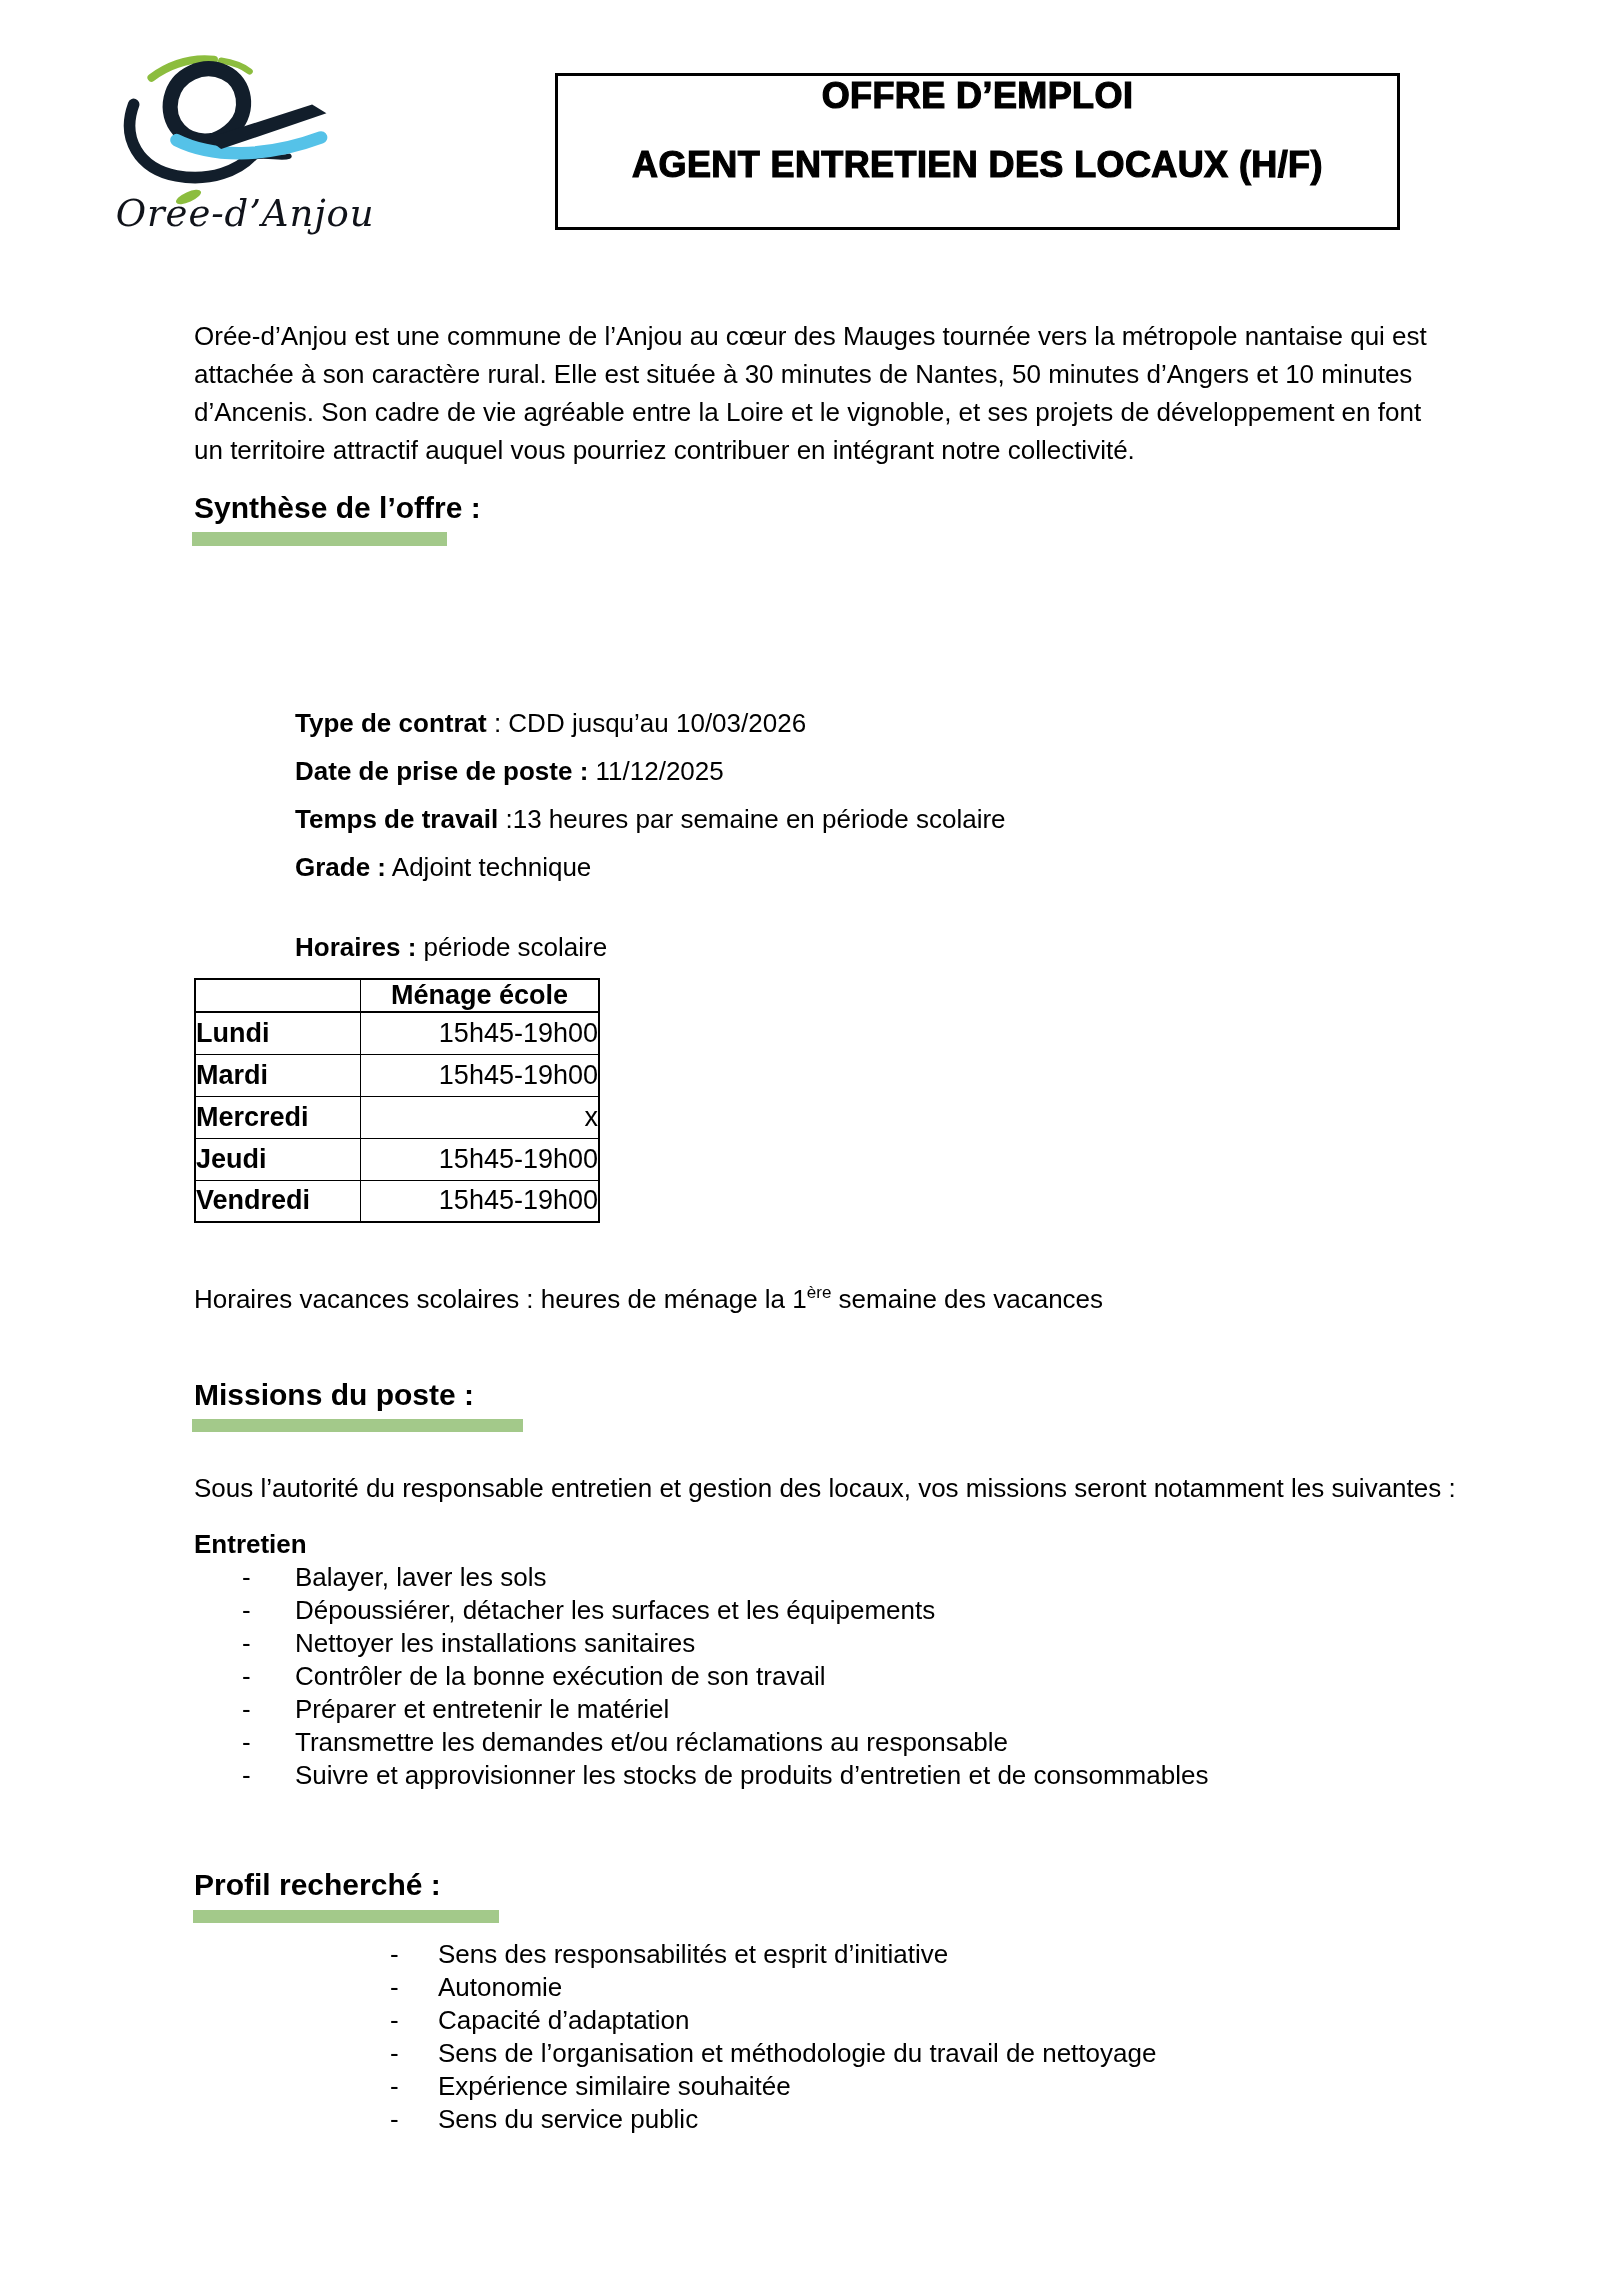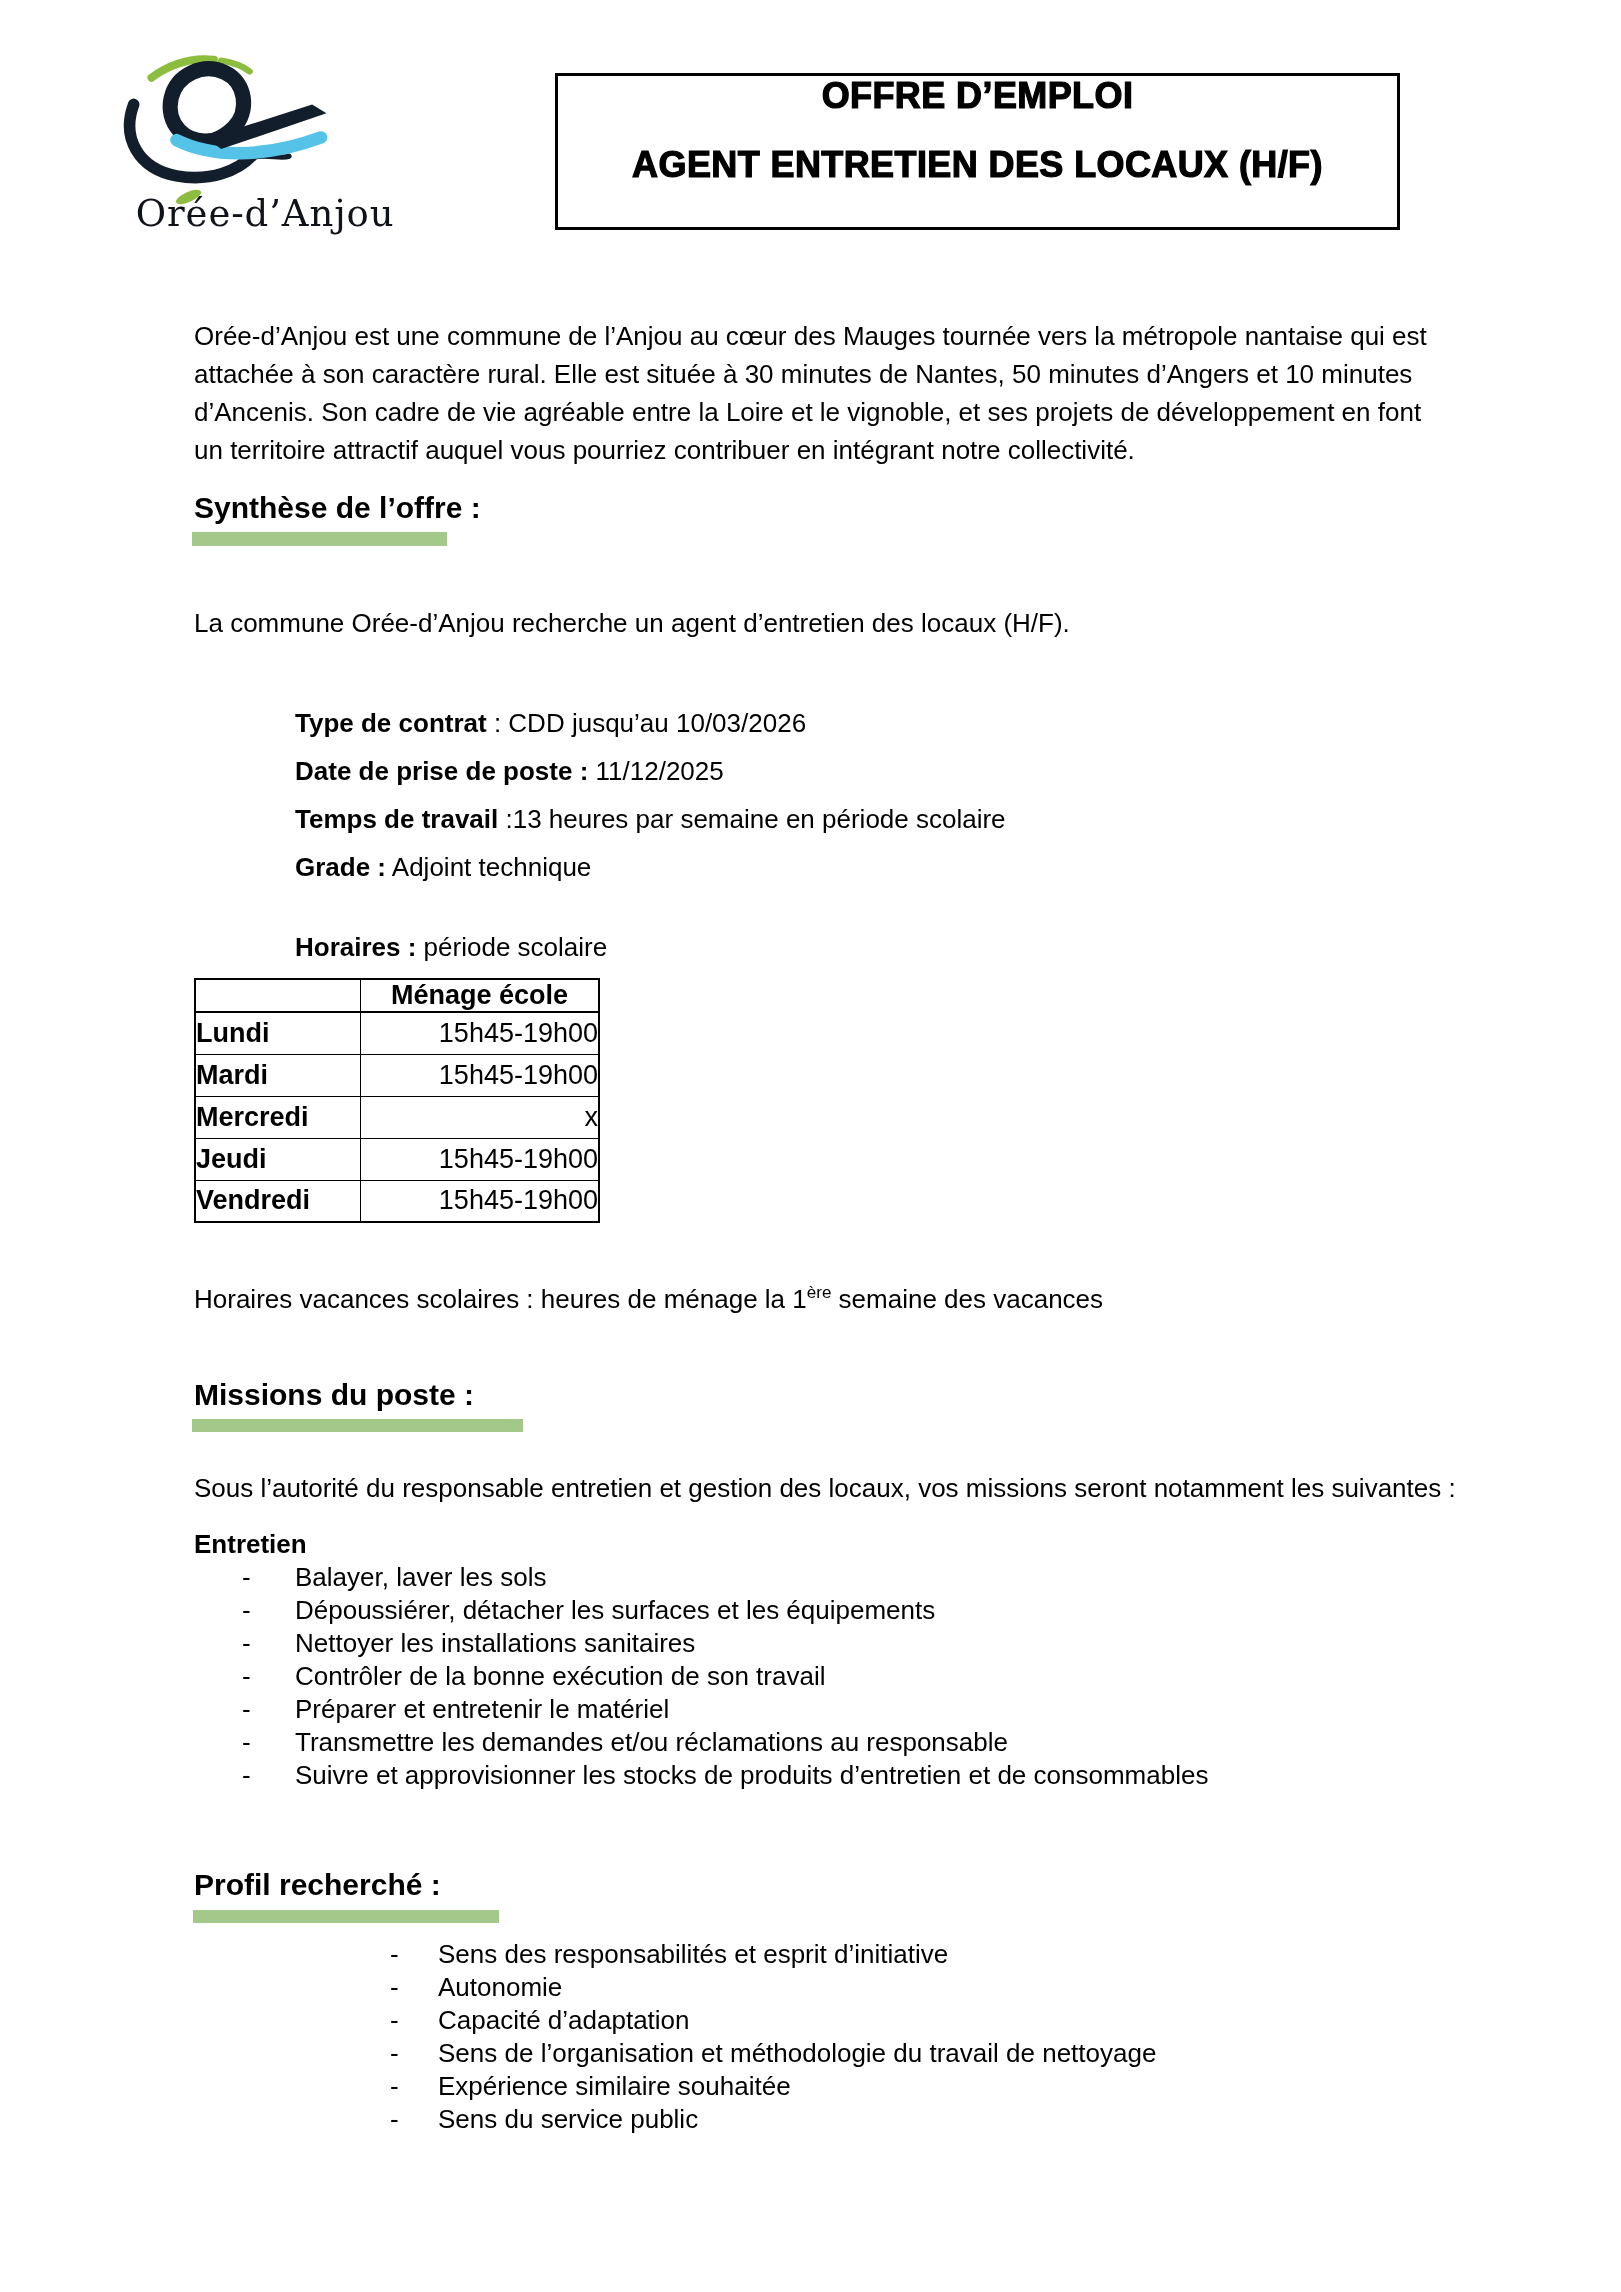--- a/index.html
+++ b/index.html
@@ -10,22 +10,22 @@
     font-family:"Liberation Sans", sans-serif;
     color:#000;
     overflow:hidden;
   }
   .abs{position:absolute;}
 
   
   .logo-wrap{left:114px;top:49px;width:241px;height:205px;}
   .logo-caption{
     position:absolute;left:1.8px;top:143px;width:237px;
-    font-family:"DejaVu Serif", serif;
-    font-size:37px;color:#10131a;letter-spacing:0.9px;white-space:nowrap;margin-left:20px;
+    font-family:"DejaVu Serif", serif;font-style:italic;
+    font-size:37px;color:#10131a;letter-spacing:0.9px;white-space:nowrap;
   }
   .title-box{
     left:555px;top:73px;width:839px;height:151px;
     border:3.6px solid #000;
     display:flex;flex-direction:column;align-items:center;
     box-sizing:content-box;
   }
   .title-line{
     font-size:36px;font-weight:900;line-height:39px;
     -webkit-text-stroke:1.2px #000;letter-spacing:0.4px;white-space:nowrap;
@@ -103,21 +103,20 @@
   <div class="abs title-box">
     <div class="title-line">OFFRE D’EMPLOI</div>
     <div class="title-line second">AGENT ENTRETIEN DES LOCAUX (H/F)</div>
   </div>
 
   <div class="abs para intro">Orée-d’Anjou est une commune de l’Anjou au cœur des Mauges tournée vers la métropole nantaise qui est attachée à son caractère rural. Elle est située à 30 minutes de Nantes, 50 minutes d’Angers et 10 minutes d’Ancenis. Son cadre de vie agréable entre la Loire et le vignoble, et ses projets de développement en font un territoire attractif auquel vous pourriez contribuer en intégrant notre collectivité.</div>
 
   <div class="abs section-h" style="left:194px;top:491px;">Synthèse de l’offre :</div>
   <div class="abs greenbar bar-synthese"></div>
 
-  <div class="abs line" style="left:194px;top:605px;">La commune Orée-d’Anjou recherche un agent d’entretien des locaux (H/F).</div>
 
 
   <div class="abs line" style="left:295px;top:705px;"><span class="lbl">Type de contrat</span><span> : CDD jusqu’au 10/03/2026</span></div>
 
   <div class="abs line" style="left:295px;top:753px;"><span class="lbl">Date de prise de poste :</span><span> 11/12/2025</span></div>
 
   <div class="abs line" style="left:295px;top:801px;"><span class="lbl">Temps de travail</span><span> :13 heures par semaine en période scolaire</span></div>
 
   <div class="abs line" style="left:295px;top:849px;"><span class="lbl">Grade :</span><span> Adjoint technique</span></div>
 

